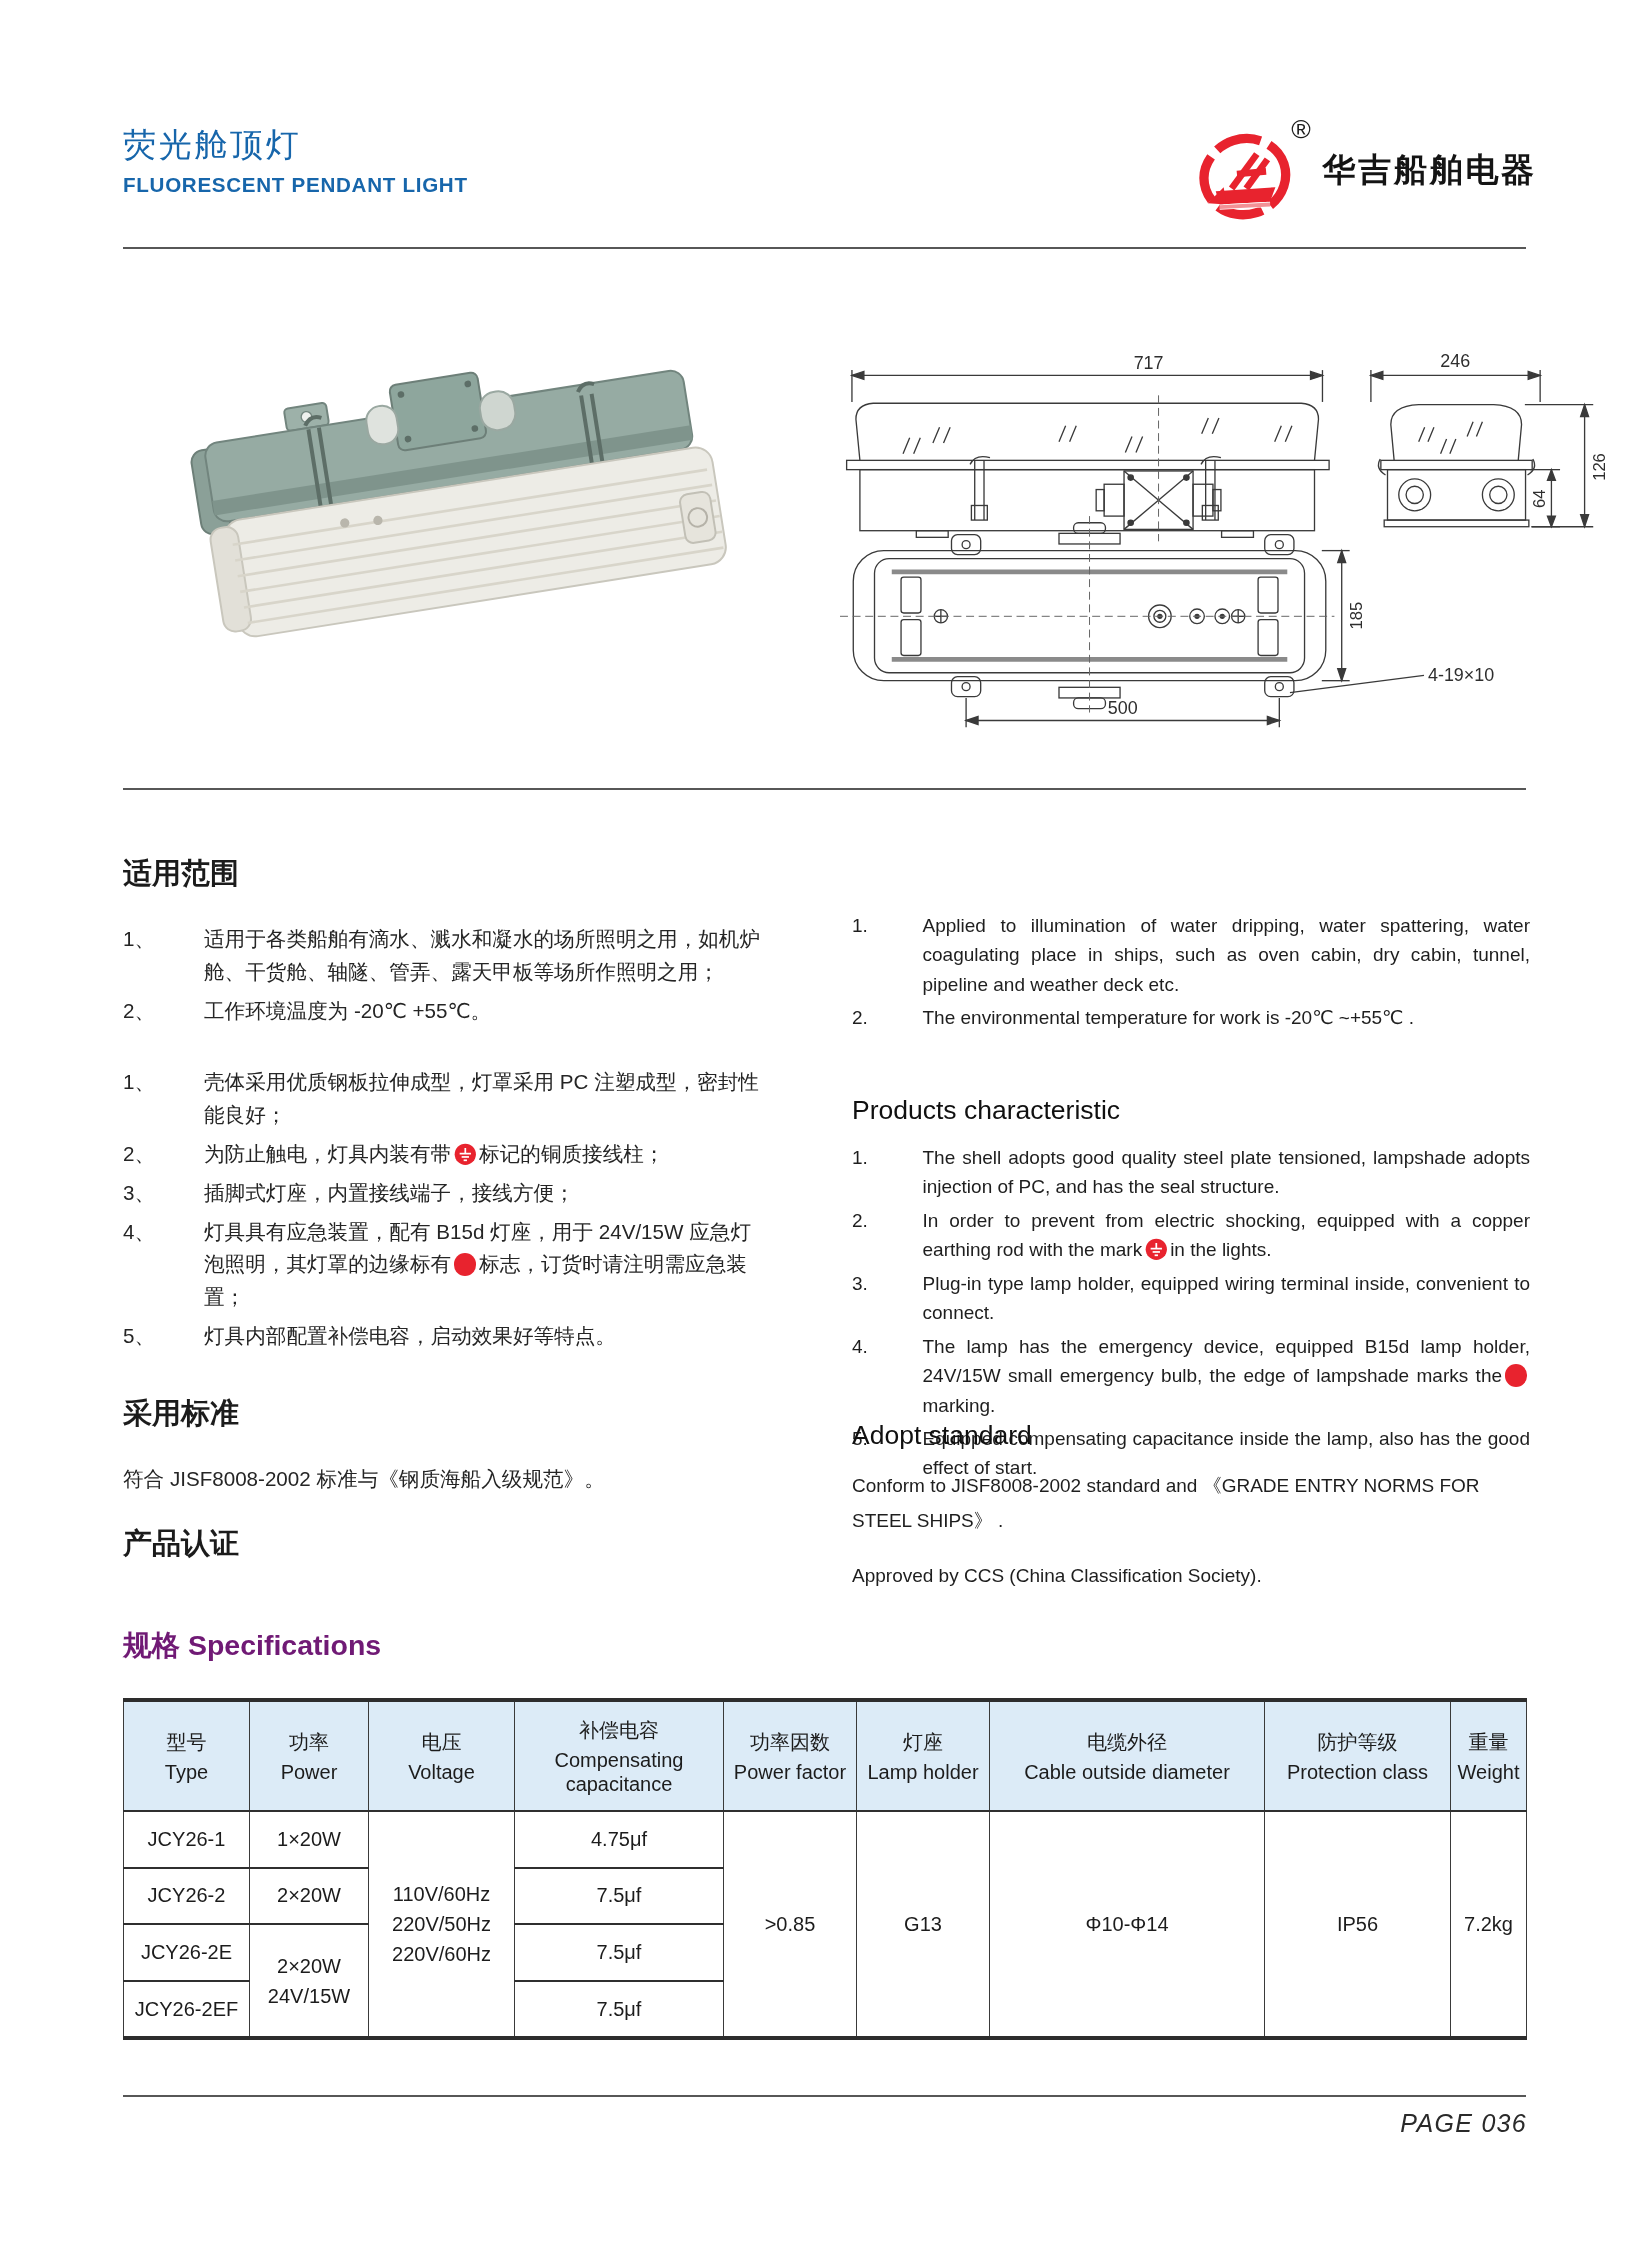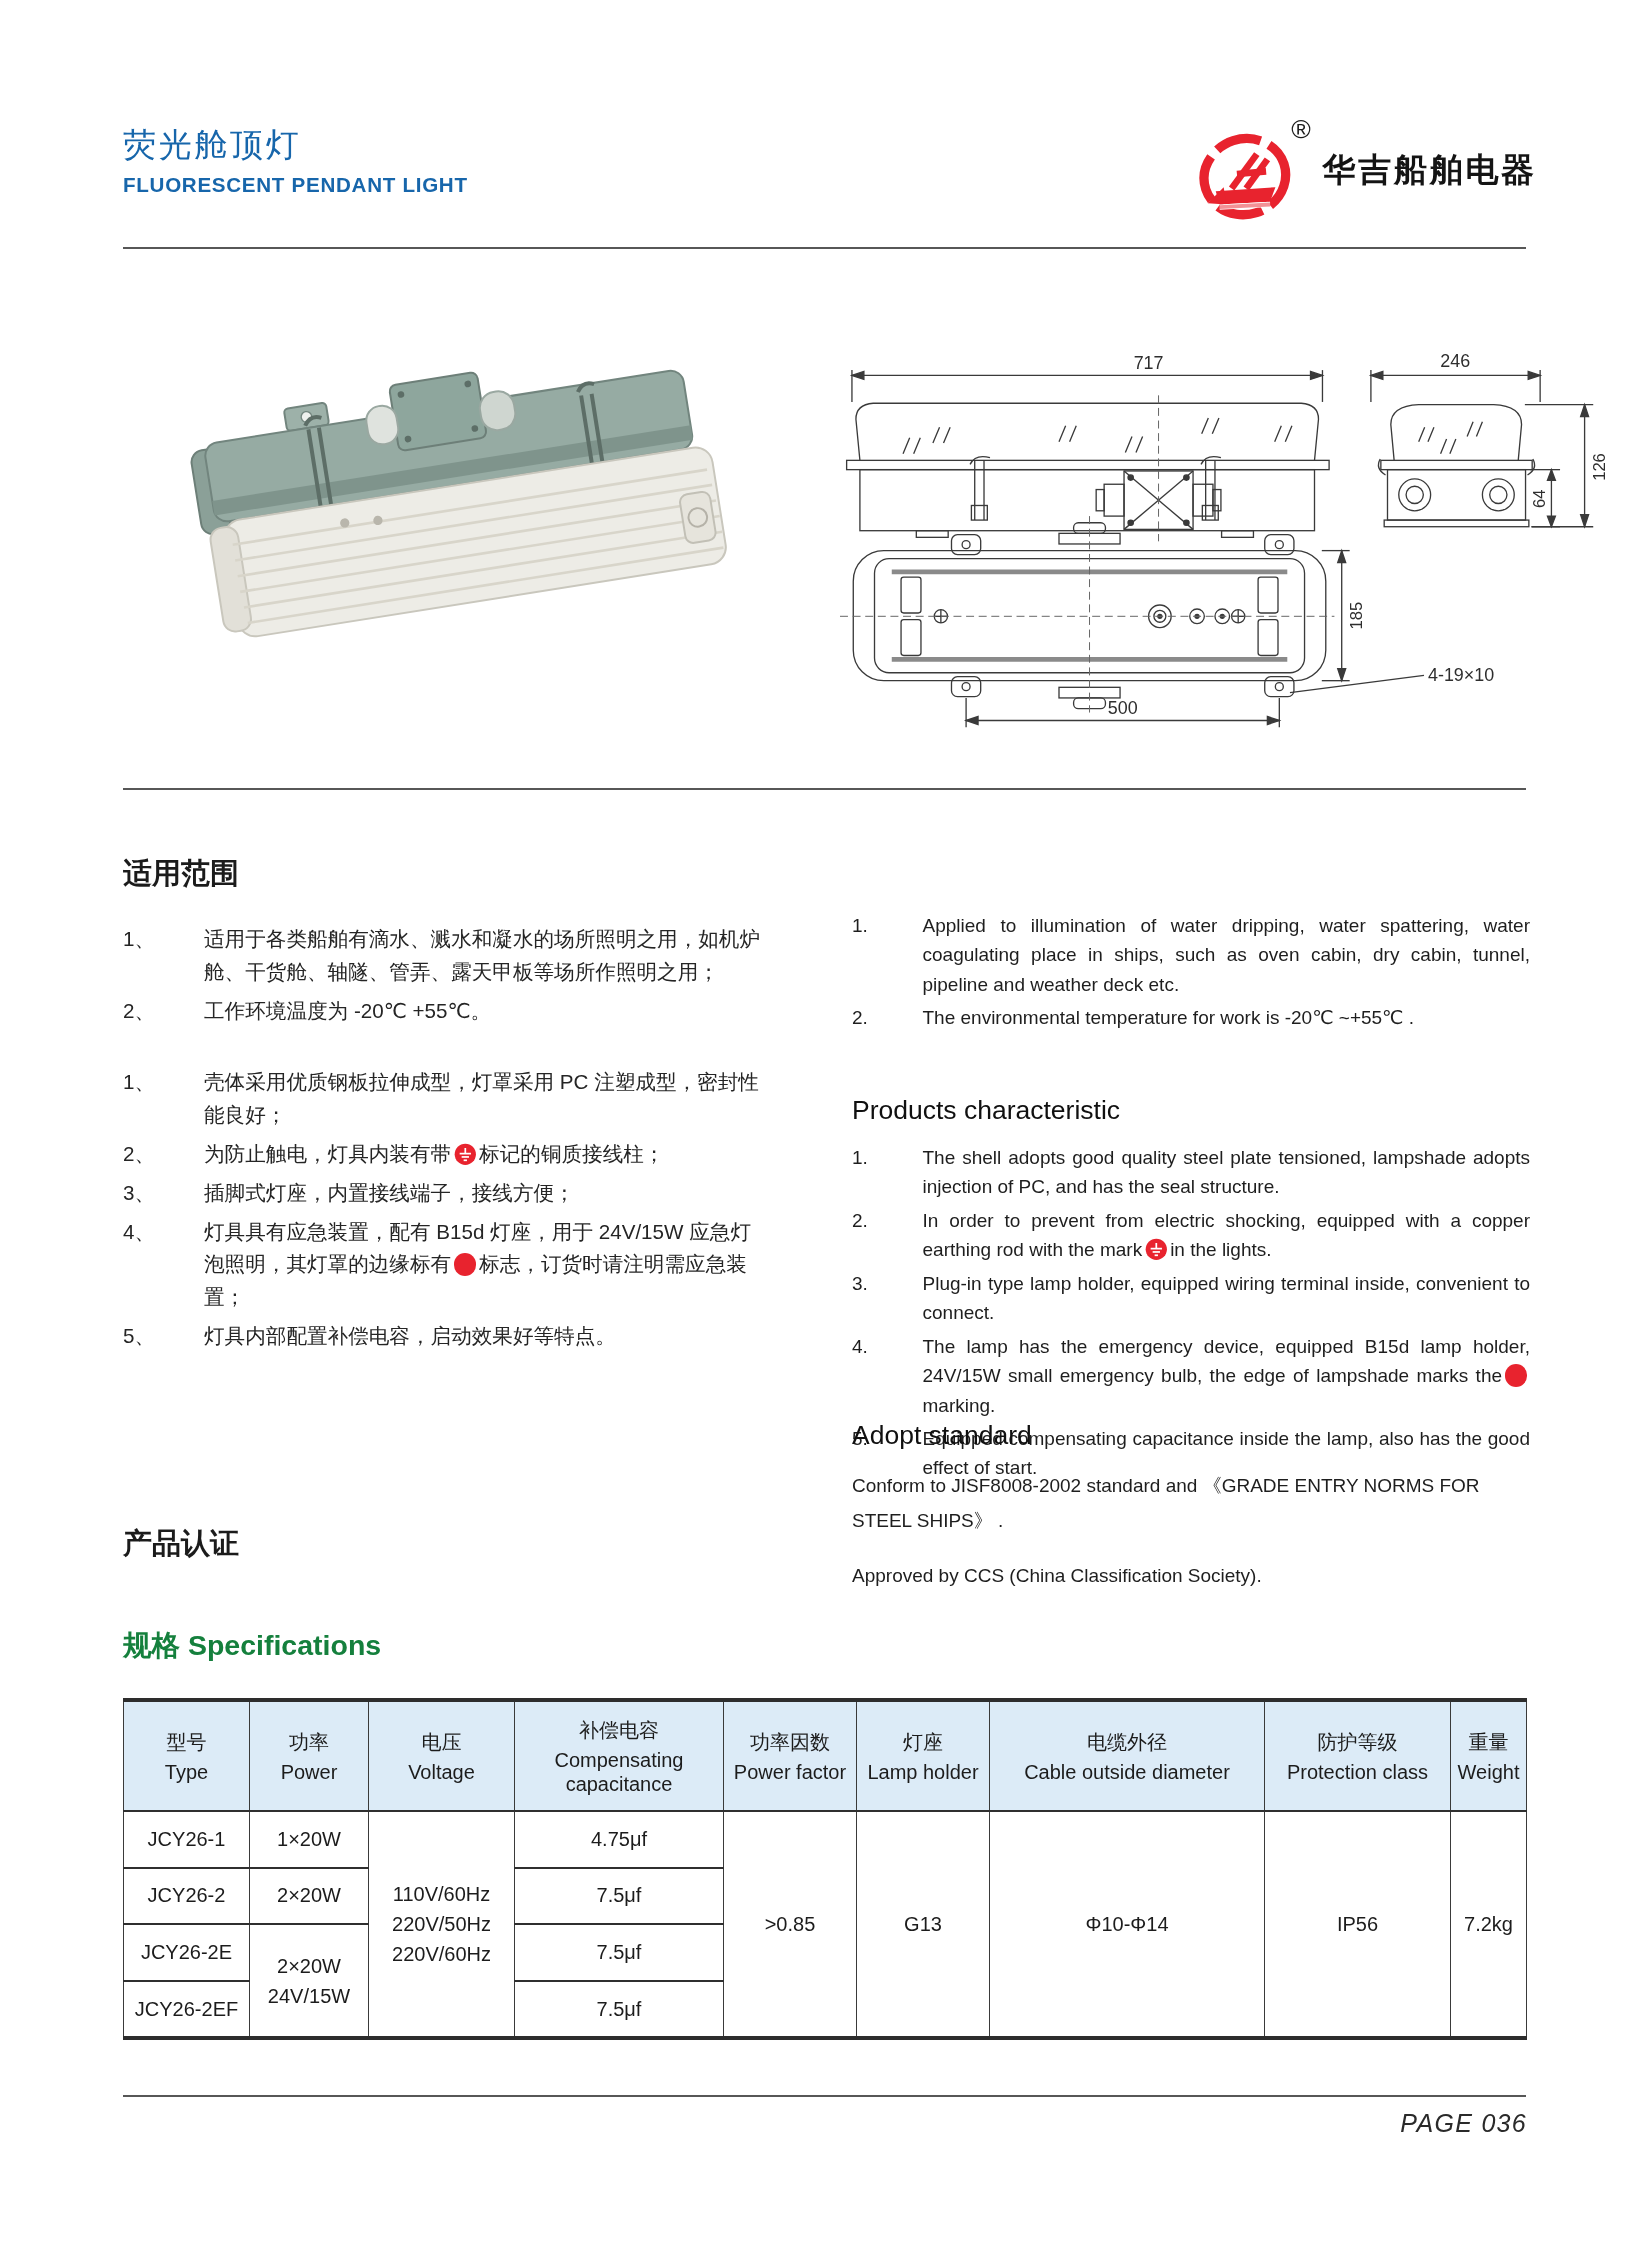--- a/index.html
+++ b/index.html
@@ -35,21 +35,21 @@
   #features-en{left:852px;top:1095px;width:678px;}
   #standard-en{left:852px;top:1420px;width:678px;}
   #cert-en{left:852px;top:1558px;width:678px;}
 
   
   .earth-icon{display:inline-block;width:22.6px;height:22.6px;vertical-align:-4.6px;margin:0 2.7px;}
   .dot-icon{display:inline-block;width:22.6px;height:22.6px;border-radius:50%;background:#e8232e;vertical-align:-4.6px;margin:0 2.7px;}
 
   
   #specs{left:123px;top:1627px;width:1403px;}
-  .h-specs{font-size:28.5px;font-weight:600;color:#15803d;margin:0 0 33px 0;}
+  .h-specs{font-size:28.5px;font-weight:600;color:#701a75;margin:0 0 33px 0;}
   table.spec{border-collapse:collapse;width:1403px;table-layout:fixed;
              border-top:4px solid #2d2d2d;border-bottom:4px solid #2d2d2d;}
   table.spec th{background:#dcebf7;font-weight:400;border:1.3px solid #3a3a3a;border-bottom:2px solid #2f2f2f;
                 font-size:20px;color:#1c1c1c;height:100px;padding:4px 2.7px;}
   table.spec td{border:1.3px solid #3a3a3a;border-top:2px solid #2f2f2f;font-size:20px;color:#1c1c1c;
                 text-align:center;height:52px;padding:1.3px 4px;}
   .th-zh{margin-bottom:4px;} .th-en{line-height:1.2;}
   .vcell div{line-height:1.5;}
 
   .footer-page{right:120px;top:2109px;font-size:25px;color:#2a2a2a;letter-spacing:1.3px;font-style:italic;}
@@ -302,20 +302,24 @@
         <span class="num">4、</span>
         <span class="txt"><span>灯具具有应急装置，配有 B15d 灯座，用于 24V/15W 应急灯泡照明，其灯罩的边缘标有</span><span class="dot-icon"></span><span>标志，订货时请注明需应急装置；</span></span>
       </div>
       <div class="li">
         <span class="num">5、</span>
         <span class="txt">灯具内部配置补偿电容，启动效果好等特点。</span>
       </div>
     </div>
   </div>
 
+  <div class="abs" id="standard-zh">
+    <h2 class="h-zh">采用标准</h2>
+    <p class="para">符合 JISF8008-2002 标准与《钢质海船入级规范》。</p>
+  </div>
 
   <div class="abs" id="cert-zh">
     <h2 class="h-zh">产品认证</h2>
   </div>
 
   <div class="abs en" id="scope-en">
     <div class="list">
       <div class="li">
         <span class="num">1.</span>
         <span class="txt">Applied to illumination of water dripping, water spattering, water coagulating place in ships, such as oven cabin, dry cabin, tunnel, pipeline and weather deck etc.</span>

